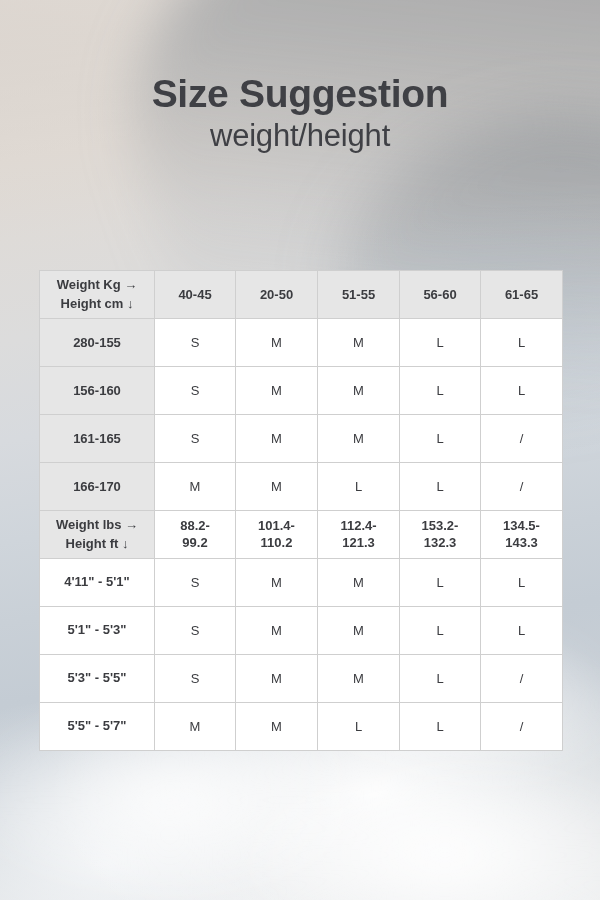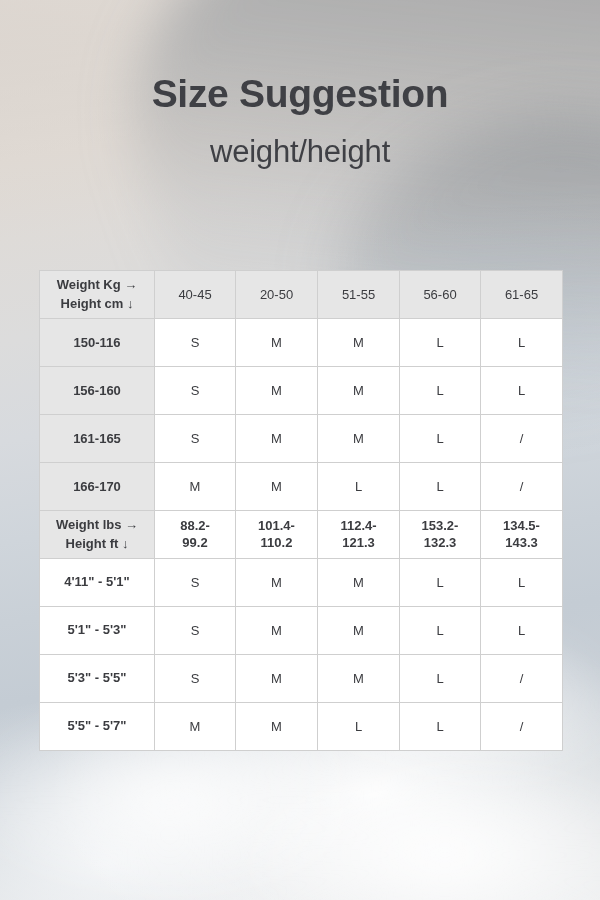--- a/index.html
+++ b/index.html
@@ -107,21 +107,21 @@
     color: #3f4045;
     letter-spacing: -0.3px;
     line-height: 1.12;
   }
   .title-sub {
     font-size: 31px;
     font-weight: normal;
     color: #3f4045;
     letter-spacing: -0.2px;
     line-height: 1.18;
-    margin-top: 18px;
+    margin-top: 2px;
   }
 
   
   .table-wrap {
     position: absolute;
     left: 39px;
     top: 270px;
     width: 523px;
   }
   table.size-table {
@@ -143,21 +143,21 @@
   
   table.size-table col.c0 { width: 115px; }
   table.size-table col.c1 { width: 81px; }
   table.size-table col.c2 { width: 82px; }
   table.size-table col.c3 { width: 82px; }
   table.size-table col.c4 { width: 81px; }
   table.size-table col.c5 { width: 82px; }
 
   td.hdr {
     background: #e6e6e6 !important;
-    font-weight: normal;
+    font-weight: bold;
     font-size: 12.5px;
     line-height: 1.35;
   }
   td.hdr-corner {
     background: #e6e6e6 !important;
     font-weight: bold;
     font-size: 12px;
     line-height: 1.4;
     text-align: center;
     white-space: nowrap;
@@ -215,21 +215,21 @@
             <span>Height cm ↓</span>
           </td>
           <td class="hdr">40-45</td>
           <td class="hdr">20-50</td>
           <td class="hdr">51-55</td>
           <td class="hdr">56-60</td>
           <td class="hdr">61-65</td>
         </tr>
 
         <tr>
-          <td class="rowhdr">150-116</td>
+          <td class="rowhdr">280-155</td>
           <td class="val">S</td>
           <td class="val">M</td>
           <td class="val">M</td>
           <td class="val">L</td>
           <td class="val">L</td>
         </tr>
         <tr>
           <td class="rowhdr">156-160</td>
           <td class="val">S</td>
           <td class="val">M</td>

